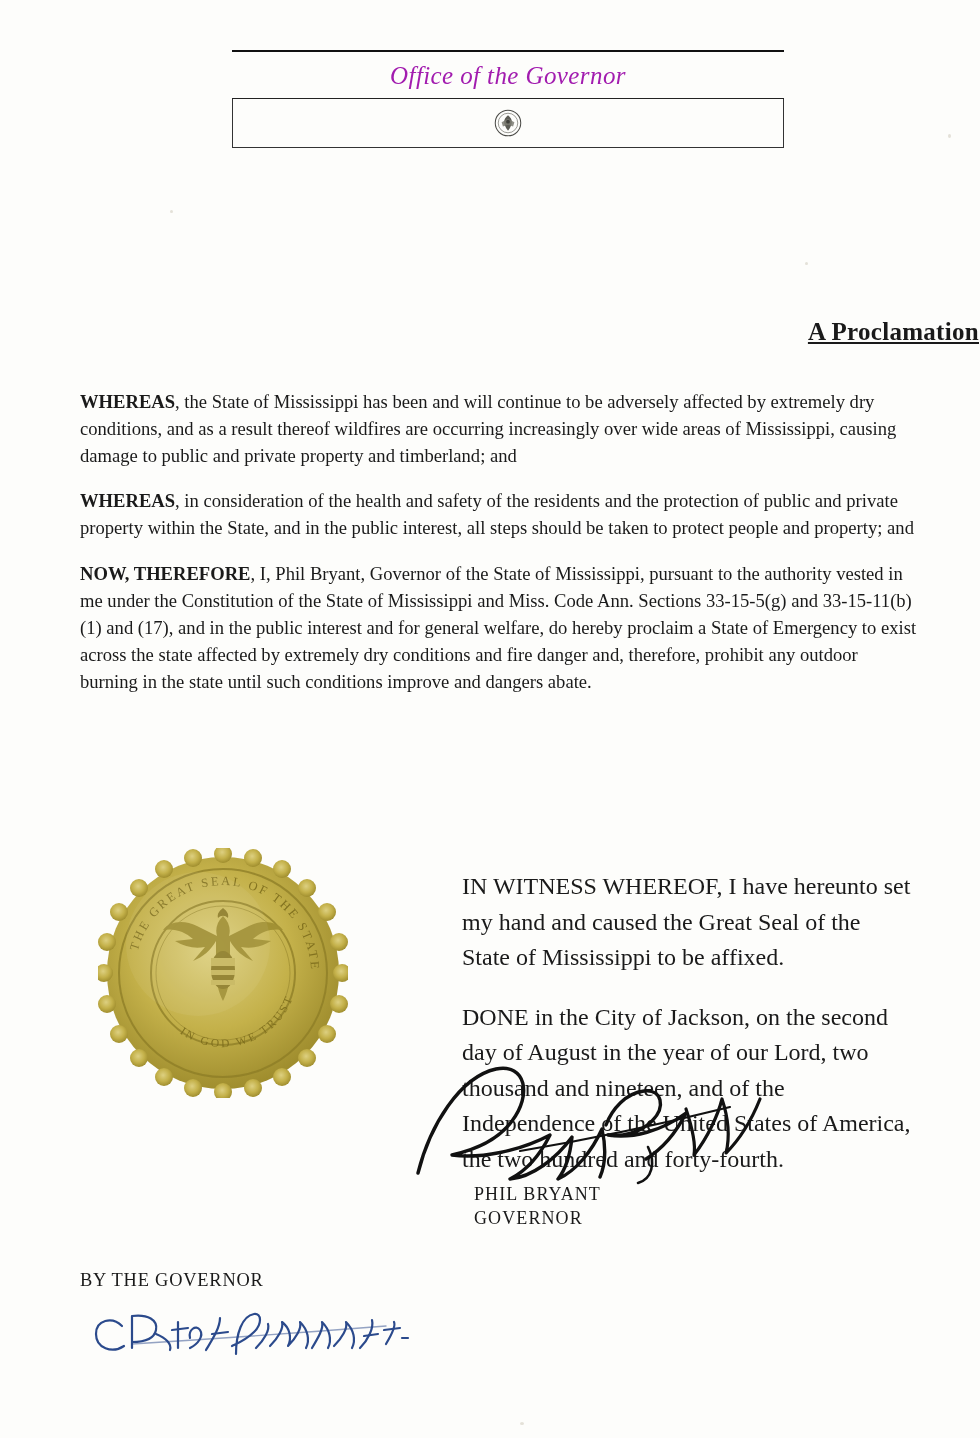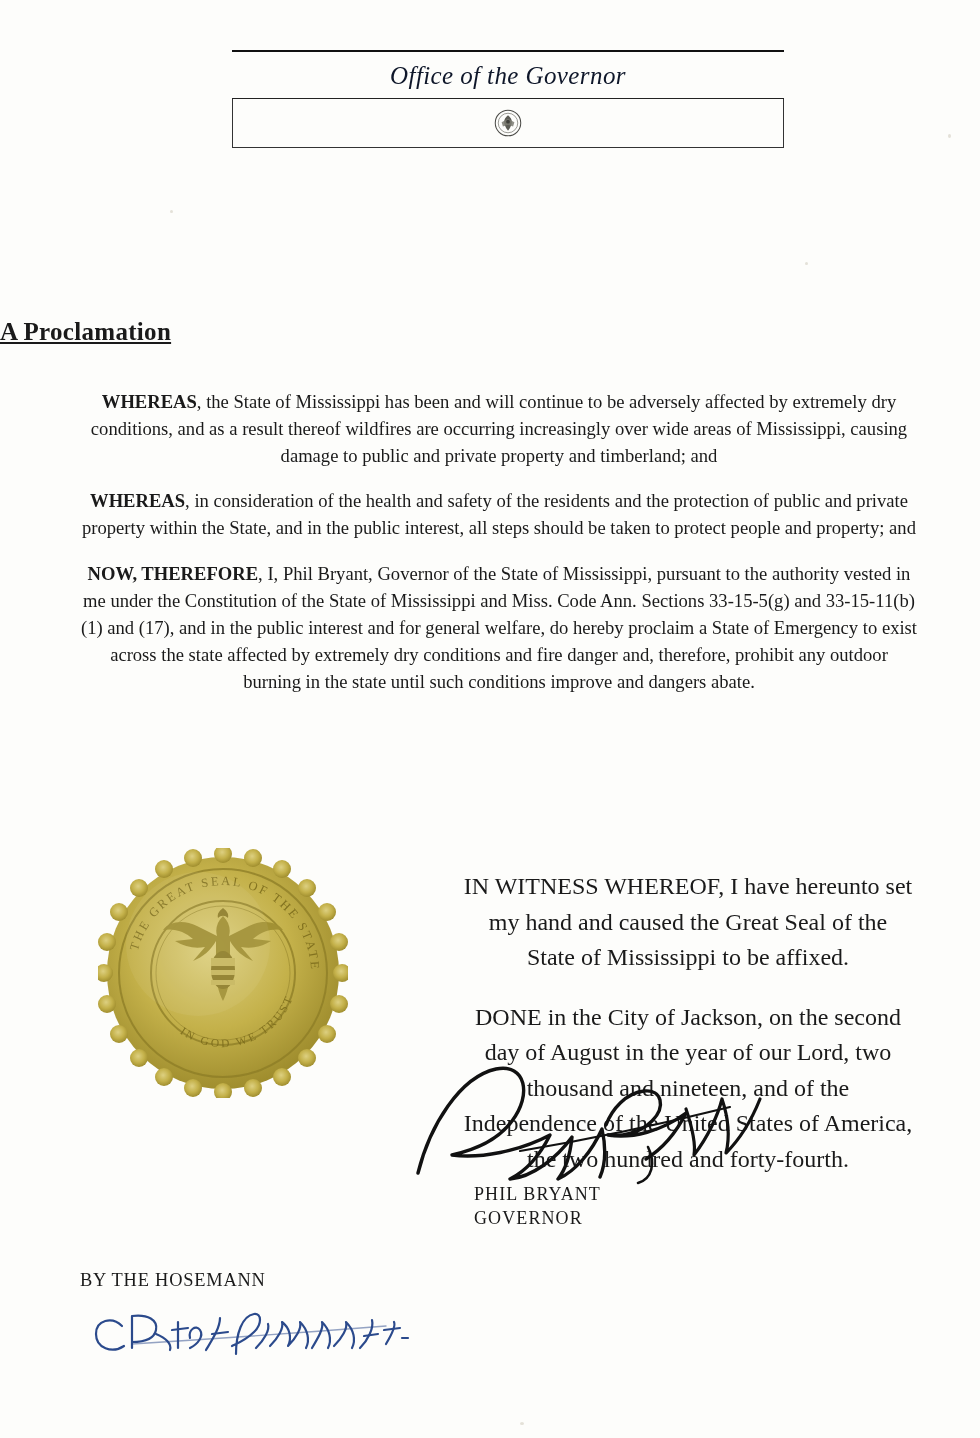--- a/index.html
+++ b/index.html
@@ -42,21 +42,21 @@
   }
   .rule-heavy {
     border-bottom: 2.5px solid #111;
     width: 100%;
     margin: 2px 0 0 0;
   }
   .office-title {
     font-family: "Liberation Serif", serif;
     font-style: italic;
     font-size: 25px;
-    color: #0f172a;
+    color: #a21caf;
     padding: 10px 0 8px 0;
     letter-spacing: 0.4px;
   }
   .rule-thin {
     border-bottom: 1px solid #222;
     width: 100%;
   }
   .seal-box {
     border-left: 1px solid #333;
     border-right: 1px solid #333;
@@ -72,39 +72,38 @@
     position: relative;
   }
   .crest svg { display: block; }
 
   
   .doc-title {
     position: absolute;
     left: 0;
     right: 1px;
     top: 318px;
-    text-align: left;
+    text-align: right;
     font-size: 25px;
     font-weight: bold;
     text-decoration: underline;
     letter-spacing: 0.3px;
   }
 
   .body-text {
     position: absolute;
     left: 80px;
     top: 370px;
     width: 838px;
     font-size: 18.6px;
     line-height: 1.45;
     text-align: left;
   }
   .para {
     margin-bottom: 19px;
-    text-align: center;
   }
   .para:last-child { margin-bottom: 0; }
   .lead {
     font-weight: bold;
   }
 
   
   .great-seal {
     position: absolute;
     left: 98px;
@@ -296,21 +295,21 @@
         <path d="M248 92 C256 108, 252 124, 238 128" stroke-width="2.6"></path>
       </g>
     </svg>
   </div>
 
   <div class="sig-name">
     <div>PHIL BRYANT</div>
     <div>GOVERNOR</div>
   </div>
 
-  <div class="by-governor">BY THE HOSEMANN</div>
+  <div class="by-governor">BY THE GOVERNOR</div>
 
   <div class="sos-signature">
     <svg viewBox="0 0 350 70" width="350" height="70" aria-hidden="true">
       <g fill="none" stroke="#2b4a8c" stroke-width="2.2" stroke-linecap="round" stroke-linejoin="round">
         <path d="M36 22 C26 12, 10 16, 10 30 C10 44, 26 50, 38 42"></path>
         <path d="M46 44 L46 12 C62 10, 72 16, 70 26 C68 36, 56 38, 46 38"></path>
         <path d="M70 30 C80 34, 86 40, 84 46"></path>
         <path d="M92 44 L92 18"></path>
         <path d="M86 26 L102 24"></path>
         <path d="M104 44 C112 40, 118 32, 114 26 C110 20, 102 26, 104 34"></path>

